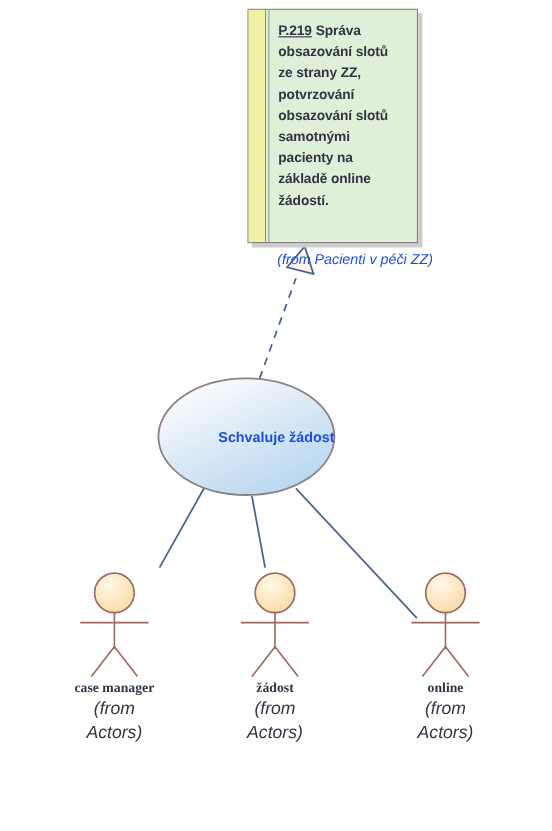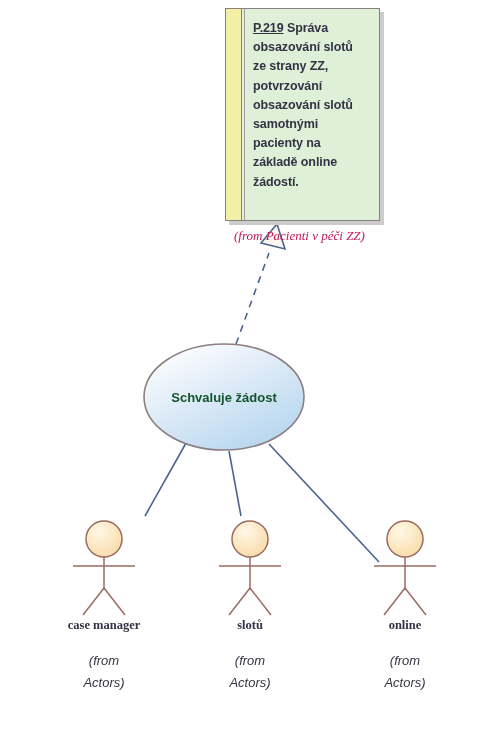--- a/index.html
+++ b/index.html
@@ -73,53 +73,53 @@
     white-space: pre-line;
     letter-spacing: -0.1px;
   }
   #note-text .underline-seg {
     text-decoration: underline;
   }
 
   
   #note-from-label {
     position: absolute;
-    left: 234px;
+    left: 252px;
     top: 228px;
     width: 190px;
-    font-family: Liberation Serif, serif;
+    font-family: Liberation Sans, sans-serif;
     font-size: 13px;
     font-style: italic;
-    color: #be185d;
+    color: #1d4ed8;
     white-space: nowrap;
   }
 
   
   #usecase-ellipse-wrap {
     position: absolute;
     left: 144px;
     top: 344px;
     width: 160px;
     height: 107px;
   }
   #usecase-label {
     position: absolute;
     left: 0;
     top: 0;
     width: 160px;
     height: 107px;
     display: flex;
     align-items: center;
-    justify-content: center;
+    justify-content: flex-end;
     text-align: center;
     font-family: "Liberation Sans", sans-serif;
     font-size: 13px;
     font-weight: bold;
     line-height: 18px;
-    color: #14532d;
+    color: #1d4ed8;
     pointer-events: none;
   }
 
   
   .actor {
     position: absolute;
     width: 120px;
     text-align: center;
   }
   .actor-figure {
@@ -130,25 +130,25 @@
   .actor-name {
     font-family: Liberation Serif, serif;
     font-size: 12.5px;
     font-weight: bold;
     color: #333344;
     margin-top: 0px;
     line-height: 15px;
   }
   .actor-from {
     font-family: "Liberation Sans", sans-serif;
-    font-size: 13px;
+    font-size: 16px;
     font-style: italic;
     color: #333344;
     line-height: 22px;
-    margin-top: 17px;
+    margin-top: 1px;
   }
 </style>
 </head>
 <body>
 
 <div id="diagram-canvas">
 
   <svg id="connector-layer" viewBox="0 0 502 755" width="502" height="755">
     <defs>
       <linearGradient id="ellipseGrad" x1="0.15" y1="0" x2="0.85" y2="1">
@@ -218,21 +218,21 @@
   </div>
 
   <div class="actor" style="left:190px; top:518px;">
     <svg class="actor-figure" viewBox="0 0 120 100" width="120" height="100">
       <circle cx="60" cy="21" r="18" fill="url(#headGrad)" stroke="#9a6b5f" stroke-width="1.5"></circle>
       <line x1="60" y1="39" x2="60" y2="72" stroke="#9a6b5f" stroke-width="1.5"></line>
       <line x1="29" y1="48" x2="91" y2="48" stroke="#9a6b5f" stroke-width="1.5"></line>
       <line x1="60" y1="70" x2="39" y2="97" stroke="#9a6b5f" stroke-width="1.5"></line>
       <line x1="60" y1="70" x2="81" y2="97" stroke="#9a6b5f" stroke-width="1.5"></line>
     </svg>
-    <div class="actor-name">slotů</div>
+    <div class="actor-name">žádost</div>
     <div class="actor-from">
       <div>(from</div>
       <div>Actors)</div>
     </div>
   </div>
 
   <div class="actor" style="left:345px; top:518px;">
     <svg class="actor-figure" viewBox="0 0 120 100" width="120" height="100">
       <circle cx="60" cy="21" r="18" fill="url(#headGrad)" stroke="#9a6b5f" stroke-width="1.5"></circle>
       <line x1="60" y1="39" x2="60" y2="72" stroke="#9a6b5f" stroke-width="1.5"></line>

